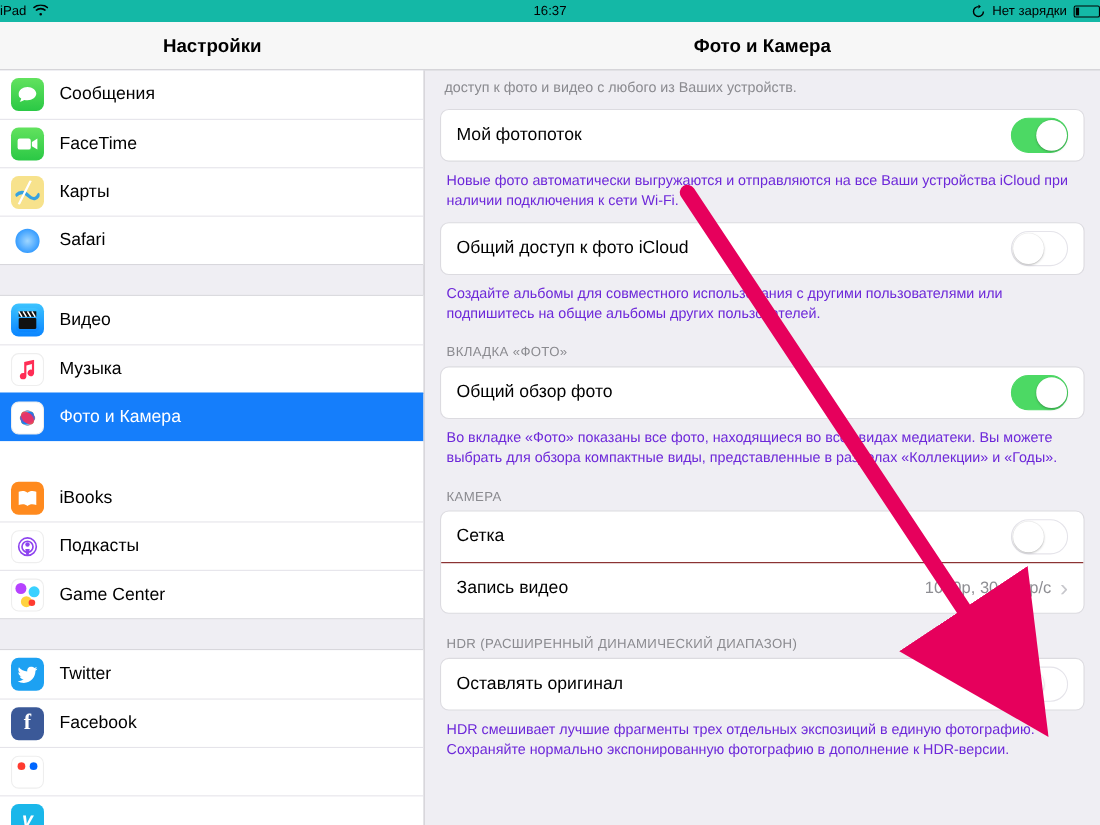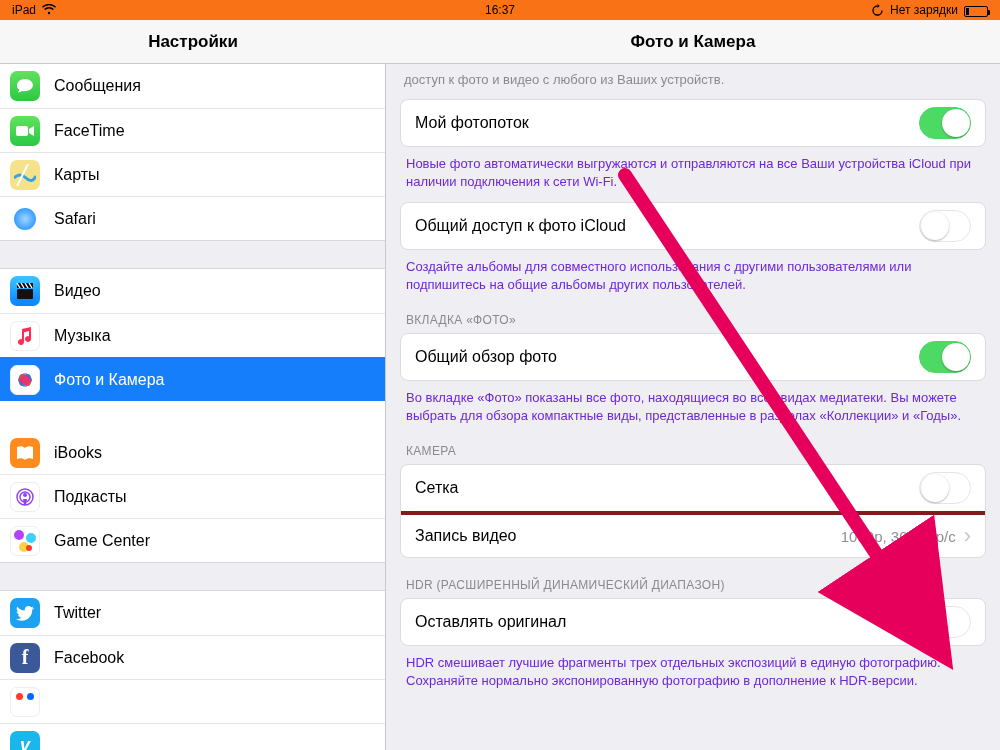--- a/index.html
+++ b/index.html
@@ -1,20 +1,20 @@
 <!DOCTYPE html>
 <html><head>
 <meta charset="utf-8">
 <style>
   * { box-sizing: border-box; margin: 0; padding: 0; }
   html, body { width: 1000px; height: 750px; overflow: hidden; font-family: -apple-system, "Helvetica Neue", Arial, sans-serif; background: #efeef3; color: #000; }
   .screen { position: relative; width: 1000px; height: 750px; display: flex; flex-direction: column; }
   
-  .statusbar { height: 20px; background: #f97316; display: flex; align-items: center; justify-content: space-between; padding: 0 12px; font-size: 12px; color: #000; }
-  .statusbar .right { display: flex; align-items: flex-end; gap: 6px; }
+  .statusbar { height: 20px; background: #14b8a6; display: flex; align-items: center; justify-content: space-between; padding: 0 0; font-size: 12px; color: #000; }
+  .statusbar .right { display: flex; align-items: center; gap: 6px; }
   .wifi-icon { font-size: 13px; }
   .battery-shell { width: 24px; height: 11px; border: 1px solid #000; border-radius: 2px; position: relative; }
   .battery-shell::after { content: ""; position: absolute; right: -3px; top: 3px; width: 2px; height: 5px; background: #000; border-radius: 0 1px 1px 0; }
   .battery-fill { position: absolute; left: 1px; top: 1px; bottom: 1px; width: 3px; background: #000; }
   .sync-icon svg { display: block; }
   
   .headers { height: 44px; background: #f7f7f7; border-bottom: 1px solid #c8c7cc; display: flex; }
   .headers .hleft { width: 386px; text-align: center; font-size: 17px; font-weight: 600; line-height: 44px; }
   .headers .hright { flex: 1; text-align: center; font-size: 17px; font-weight: 600; line-height: 44px; }
   
@@ -58,21 +58,21 @@
   .dots { width: 18px; height: 18px; position: relative; }
   .dots span { position: absolute; width: 7px; height: 7px; border-radius: 50%; }
   .d1 { background: #ff3b30; left: 0; top: 0; }
   .d2 { background: #0067ff; right: 0; top: 0; }
   
   .detail { flex: 1; padding: 0 14px 20px 14px; overflow-y: hidden; }
   .intro { color: #8a8a8f; font-size: 13px; padding: 8px 4px 12px 4px; }
   .section-header { color: #8a8a8f; font-size: 12px; letter-spacing: .3px; padding: 20px 6px 6px 6px; text-transform: none; }
   .card { background: #fff; border: 1px solid #dcdbe0; border-radius: 8px; overflow: hidden; }
   .crow { display: flex; align-items: center; justify-content: space-between; height: 46px; padding: 0 14px; }
-  .crow + .crow { border-top: 4px solid #7f1d1d; }
+  .crow + .crow { border-top: 1px solid #7f1d1d; }
   .crow .clabel { font-size: 16px; color: #000; }
   .crow .trailing { display: flex; align-items: center; gap: 8px; color: #8e8e93; font-size: 15px; }
   .chev { color: #c7c7cc; font-size: 22px; line-height: 1; }
   .footnote { color: #6d28d9; font-size: 13px; padding: 8px 6px 0 6px; line-height: 1.35; }
   
   .toggle { width: 52px; height: 32px; border-radius: 16px; position: relative; background: #fff; border: 1px solid #e5e4ea; }
   .toggle .knob { width: 28px; height: 28px; border-radius: 50%; background: #fff; position: absolute; top: 1px; left: 1px; box-shadow: 0 1px 2px rgba(0,0,0,.25), 0 0 0 .5px rgba(0,0,0,.05); transition: .2s; }
   .toggle.on { background: #4cd964; border-color: #4cd964; }
   .toggle.on .knob { left: 22px; }
   

